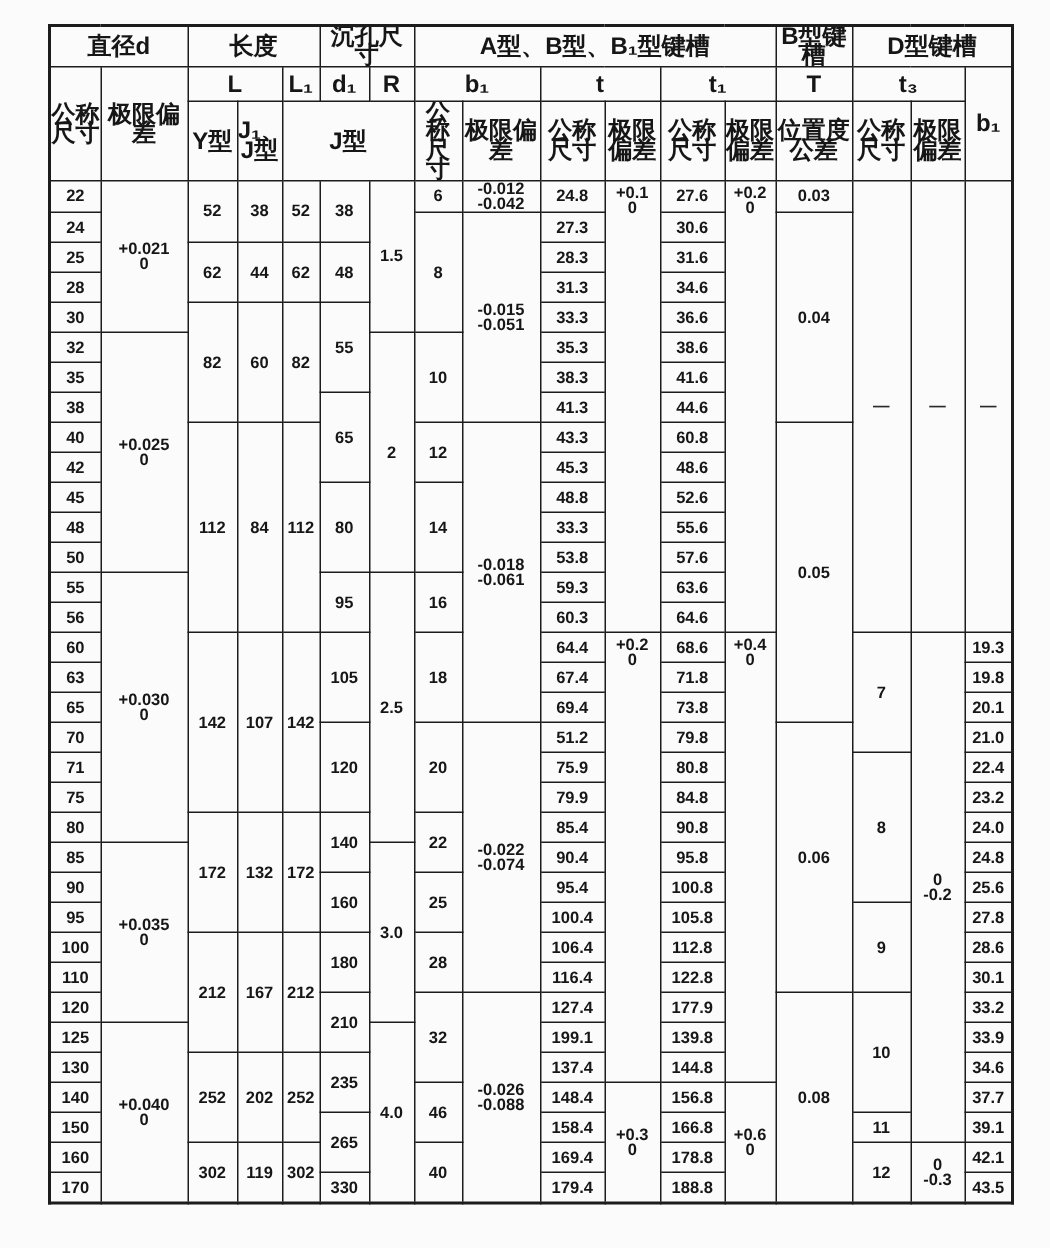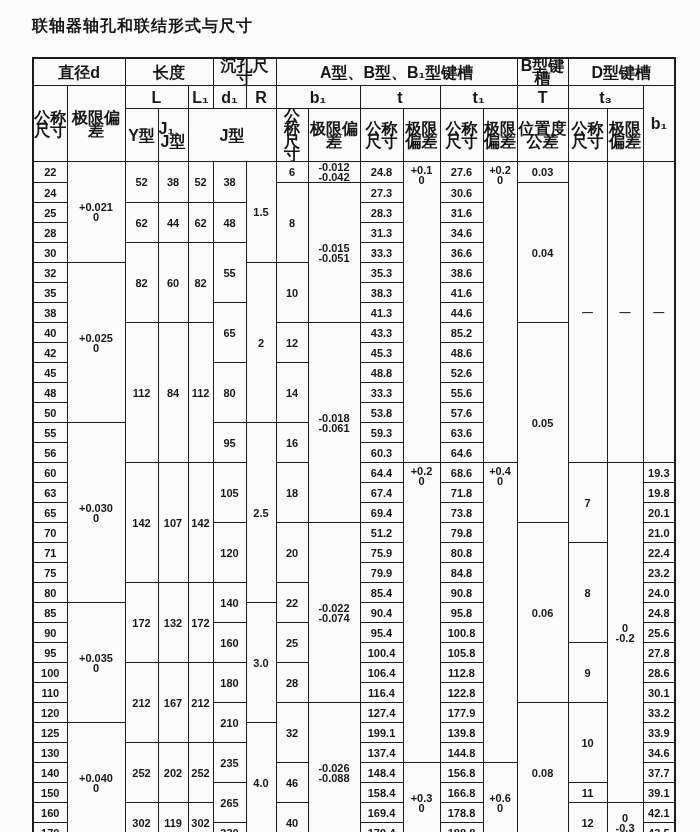--- a/index.html
+++ b/index.html
@@ -33,21 +33,20 @@
   tbody td{font-size:11px;line-height:12px;height:19px;}
   .pre{white-space:pre-line;}
   td.pre{font-size:11px;line-height:10px;}
   td.vt{vertical-align:top;padding-top:3px;}
   td.dash{color:#2a2a2a;font-size:11px;}
 </style>
 </head>
 <body>
 
 <div class="page">
-  <h1 class="title">联轴器轴孔和联结形式与尺寸</h1>
 
   <table class="dim">
     <colgroup>
       <col style="width:34px">
         <col style="width:58px">
         <col style="width:33px">
         <col style="width:30px">
       <col style="width:25px">
         <col style="width:33px">
         <col style="width:30px">
@@ -187,21 +186,21 @@
         </tr>
         <tr>
           <td>40</td>
           <td rowspan="7">112</td>
           <td rowspan="7">84</td>
           <td rowspan="7">112</td>
           <td rowspan="2">12</td>
           <td rowspan="10" class="pre">-0.018
 -0.061</td>
           <td>43.3</td>
-          <td>85.2</td>
+          <td>60.8</td>
           <td rowspan="10">0.05</td>
         </tr>
         <tr>
           <td>42</td>
           <td>45.3</td>
           <td>48.6</td>
         </tr>
         <tr>
           <td>45</td>
           <td rowspan="3">80</td>

